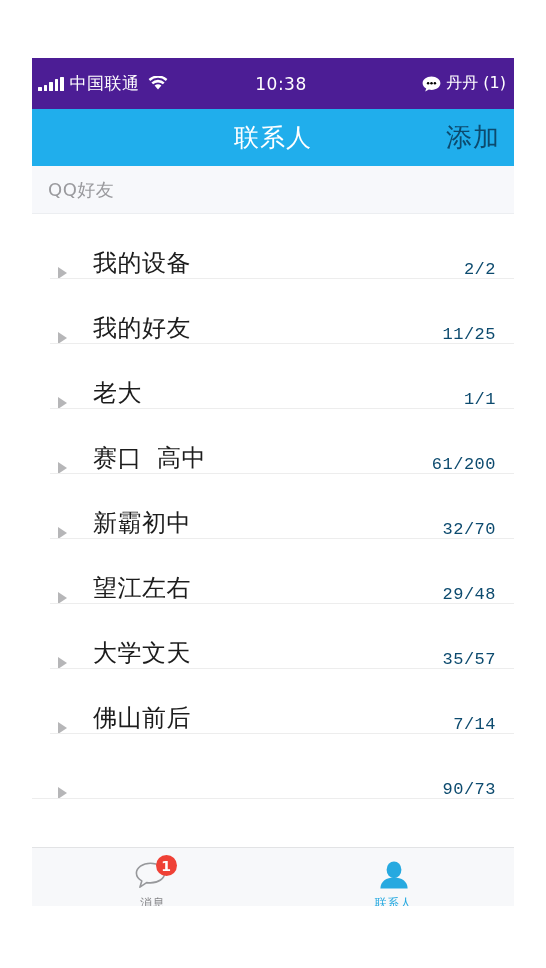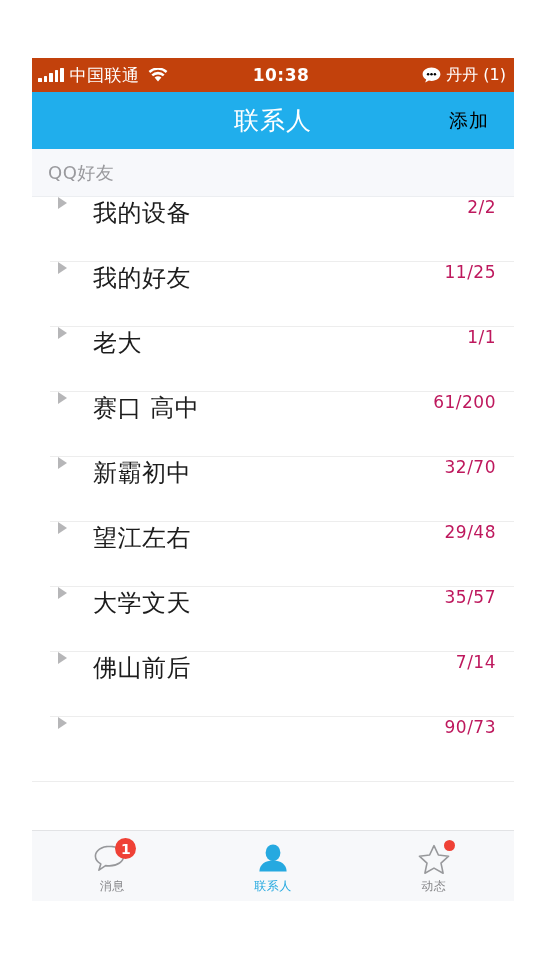--- a/index.html
+++ b/index.html
@@ -21,22 +21,22 @@
     top: 58px;
     width: 482px;
     height: 848px;
     background: #ffffff;
     overflow: hidden;
   }
 
   
   .statusbar {
     position: relative;
-    height: 34px;
-    background: #c2410c;
+    height: 51px;
+    background: #4c1d95;
     color: #ffffff;
     display: flex;
     align-items: center;
     padding: 0 8px 0 6px;
     box-sizing: border-box;
   }
   .sb-left {
     display: flex;
     align-items: center;
     gap: 6px;
@@ -70,21 +70,21 @@
     width: 20px;
     height: 15px;
     margin-left: 2px;
   }
   .wifi-icon svg { display: block; }
   .sb-center {
     position: absolute;
     left: 16px; right: 0;
     text-align: center;
     font-size: 17px;
-    font-weight: bold;
+    font-weight: normal;
     letter-spacing: 0.5px;
     pointer-events: none;
   }
   .sb-right {
     margin-left: auto;
     display: flex;
     align-items: center;
     gap: 5px;
     font-size: 16px;
     white-space: nowrap;
@@ -108,23 +108,23 @@
     position: absolute;
     left: 0; right: 0;
     text-align: center;
     color: #ffffff;
     font-size: 25px;
     letter-spacing: 1px;
     pointer-events: none;
   }
   .nav-action {
     margin-left: auto;
-    margin-right: 25px;
-    color: #000000;
-    font-size: 19px;
+    margin-right: 14px;
+    color: #0c4a6e;
+    font-size: 26px;
     letter-spacing: 1px;
     z-index: 2;
   }
 
   
   .section-header {
     height: 48px;
     background: #f7f8fb;
     display: flex;
     align-items: center;
@@ -138,25 +138,26 @@
 
   
   .list {
     background: #ffffff;
     height: 633px;
     overflow: hidden;
   }
   .row {
     height: 65px;
     display: flex;
-    align-items: flex-start;
+    align-items: flex-end;
     padding: 0 18px 0 26px;
     box-sizing: border-box;
     position: relative;
     background: #ffffff;
+    font-family: Liberation Mono, monospace;
   }
   .row::after {
     content: "";
     position: absolute;
     left: 18px;
     right: 0;
     bottom: 0;
     height: 1px;
     background: #ededed;
   }
@@ -172,21 +173,21 @@
   }
   .row-label {
     font-size: 24px;
     color: #1c1c1c;
     letter-spacing: 0.5px;
     white-space: nowrap;
   }
   .row-count {
     margin-left: auto;
     font-size: 17px;
-    color: #be185d;
+    color: #0c4a6e;
     letter-spacing: 0.5px;
   }
 
   
   .tabbar {
     height: 71px;
     background: #f7f8fa;
     border-top: 1px solid #e2e3e5;
     display: flex;
     box-sizing: border-box;
@@ -360,25 +361,16 @@
     <div class="tab active">
       <div class="tab-icon-wrap">
         <svg width="34" height="32" viewBox="0 0 34 32">
           <ellipse cx="17" cy="9.8" rx="7.4" ry="8.4" fill="#26a9e0"></ellipse>
           <path d="M3.4 28.6 C3.4 21.2 9.4 17.4 17 17.4 C24.6 17.4 30.6 21.2 30.6 28.6 Z" fill="#26a9e0"></path>
         </svg>
       </div>
       <div class="tab-label">联系人</div>
     </div>
 
-    <div class="tab">
-      <div class="tab-icon-wrap">
-        <svg width="36" height="32" viewBox="0 0 36 32">
-          <path d="M18 2.6 L22.4 12.0 L32.6 13.2 L25.0 20.1 L27.1 30.2 L18 25.1 L8.9 30.2 L11.0 20.1 L3.4 13.2 L13.6 12.0 Z" fill="none" stroke="#97989b" stroke-width="1.6" stroke-linejoin="round"></path>
-        </svg>
-        <span class="badge-dot"></span>
-      </div>
-      <div class="tab-label">动态</div>
-    </div>
 
   </div>
 
 </div>
 
 </body></html>

